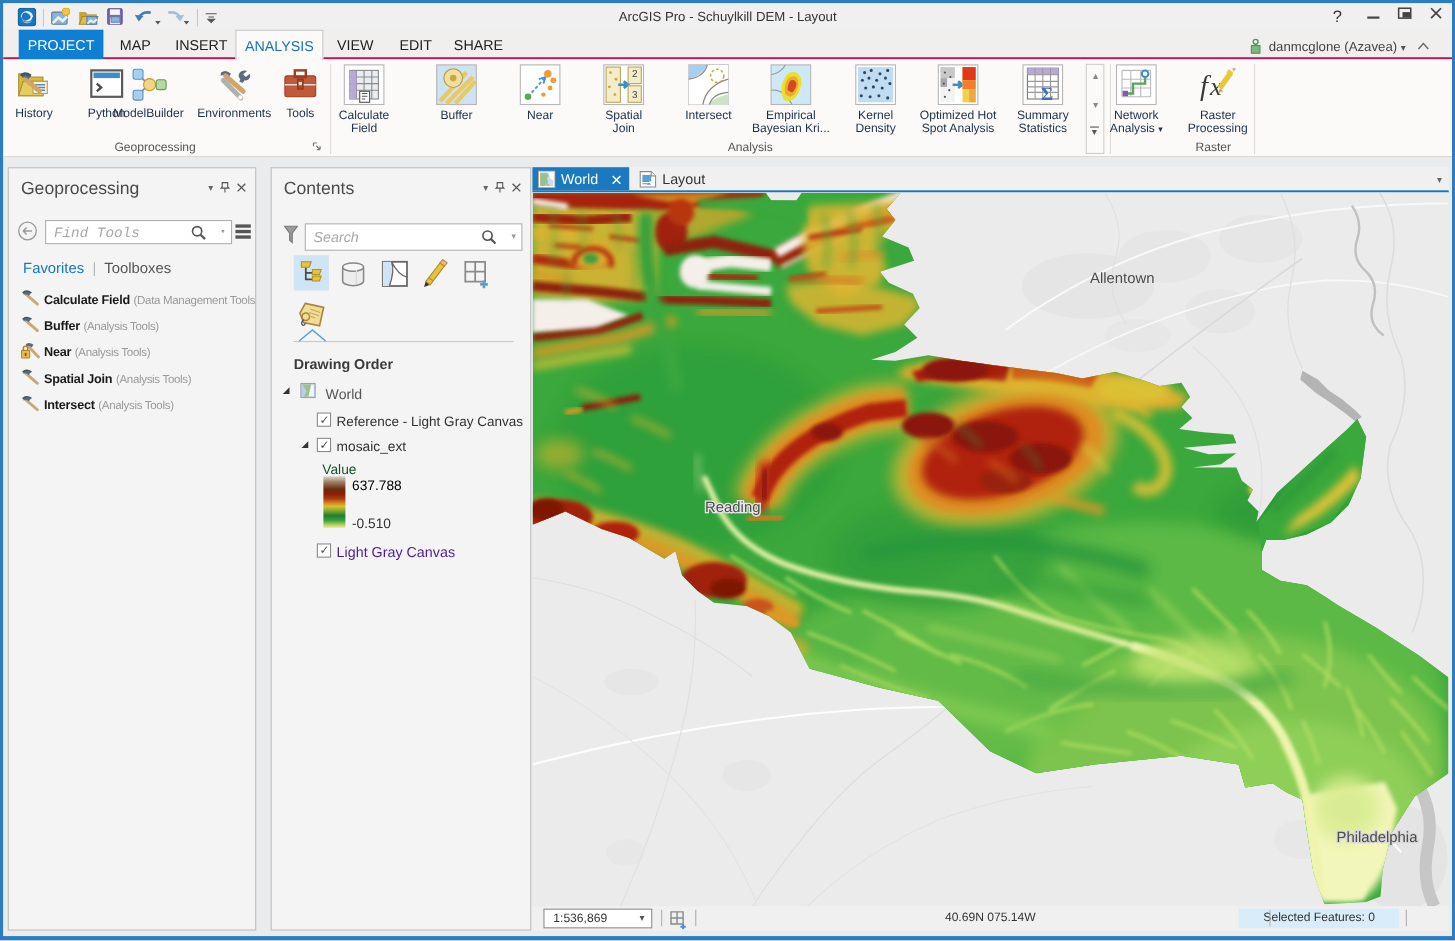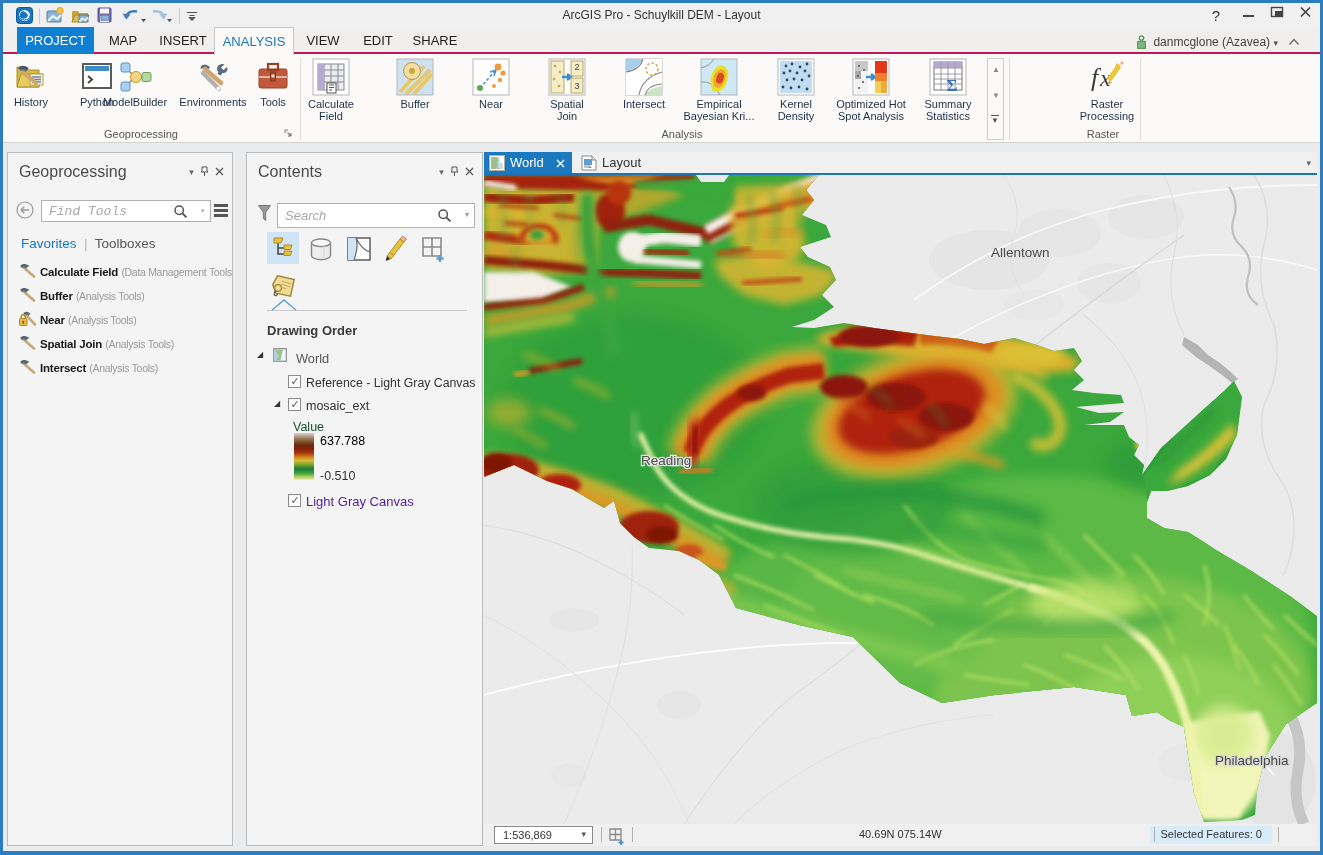--- a/index.html
+++ b/index.html
@@ -300,20 +300,30 @@
       <div>Summary<br>Statistics</div>
     </div>
 
     <div style="position:absolute; left:984px; top:4px; width:17px; height:82px; border:1px solid #d0cdc9; background:#fbfaf9;">
       <div style="position:absolute;top:6px;left:4px;color:#888;font-size:8px;">▲</div>
       <div style="position:absolute;top:32px;left:4px;color:#888;font-size:8px;">▼</div>
       <div style="position:absolute;top:56px;left:3px;color:#555;font-size:8px;border-top:1.5px solid #555;">▼</div>
     </div>
     <div class="rgroup-label" style="left:614px; width:130px;">Analysis</div>
     <div class="rsep" style="left:1006px;"></div>
+    <div class="ribbon-btn big" style="left:991px; top:4px; width:78px;">
+      <svg class="frame" width="38" height="38" viewBox="0 0 38 38">
+          <rect x="1" y="1" width="36" height="36" fill="#fff" stroke="#b5b5b5"></rect>
+          <path d="M6 6 h26 M6 14 h26 M6 22 h26 M6 30 h26 M6 6 v24 M14 6 v24 M23 6 v24 M32 6 v24" stroke="#bbb"></path>
+          <path d="M9 27 h7 v-9 h11 v-7" fill="none" stroke="#58a858" stroke-width="2.2"></path>
+          <rect x="6.5" y="24.5" width="5" height="5" fill="#8858b0"></rect>
+          <circle cx="27" cy="9" r="3" fill="#fff" stroke="#3c8dc8" stroke-width="1.8"></circle>
+        </svg>
+      <div>Network<br>Analysis&nbsp;<span style="font-size:8px">▾</span></div>
+    </div>
     <div class="ribbon-btn big" style="left:1062px; top:4px; width:84px;">
       <svg width="40" height="38" viewBox="0 0 40 38">
           <text x="4" y="28" font-size="26" font-style="italic" font-family="Liberation Serif" fill="#3a3a3a">f</text>
           <text x="13" y="28" font-size="24" font-style="italic" font-family="Liberation Serif" fill="#3a3a3a">x</text>
           <path d="M22 22 L32 8" stroke="#e8c838" stroke-width="5"></path>
           <path d="M30 5 l4 3 -2 2.8 -4 -3z" fill="#e8c838"></path>
           <path d="M33.2 4.2 q2.5 -1.5 3.6 0.8 l-2.8 2.2z" fill="#e8a8a0"></path>
           <path d="M22 22 l-1.5 4.5 4.5 -1.5z" fill="#c8a85a"></path>
         </svg>
       <div>Raster<br>Processing</div>
@@ -728,18 +738,18 @@
         <span style="position:absolute; left:8px; top:2px;">1:536,869</span>
         <span style="position:absolute; right:6px; top:2px; color:#555; font-size:9px;">▾</span>
       </div>
       <div style="position:absolute; left:117px; top:3px; width:1px; height:15px; background:#b0b0b0;"></div>
       <svg style="position:absolute; left:124px; top:3px;" width="18" height="18" viewBox="0 0 18 18">
           <path d="M2 2 h11 v11 h-11z M2 7.5 h11 M7.5 2 v11" fill="none" stroke="#8a8a8a" stroke-width="1.3"></path>
           <path d="M13 13 v5 M10.5 15.5 h5" stroke="#4a90d0" stroke-width="1.8"></path>
         </svg>
       <div style="position:absolute; left:148px; top:3px; width:1px; height:15px; background:#b0b0b0;"></div>
       <div style="position:absolute; left:375px; top:4px;">40.69N 075.14W</div>
-      <div style="position:absolute; right:45px; top:2px; height:18px; background:#d9ecf9; padding:2px 10px; font-size:11px;">Selected Features: 0</div>
+      <div style="position:absolute; right:45px; top:2px; height:18px; background:#d9ecf9; padding:2px 22px; font-size:11px;">Selected Features: 0</div>
       <div style="position:absolute; right:38px; top:3px; width:1px; height:15px; background:#b0b0b0;"></div>
       <div style="position:absolute; right:162px; top:3px; width:1px; height:15px; background:#b0b0b0;"></div>
     </div>
   </div>
 </div>
 
 </body></html>

